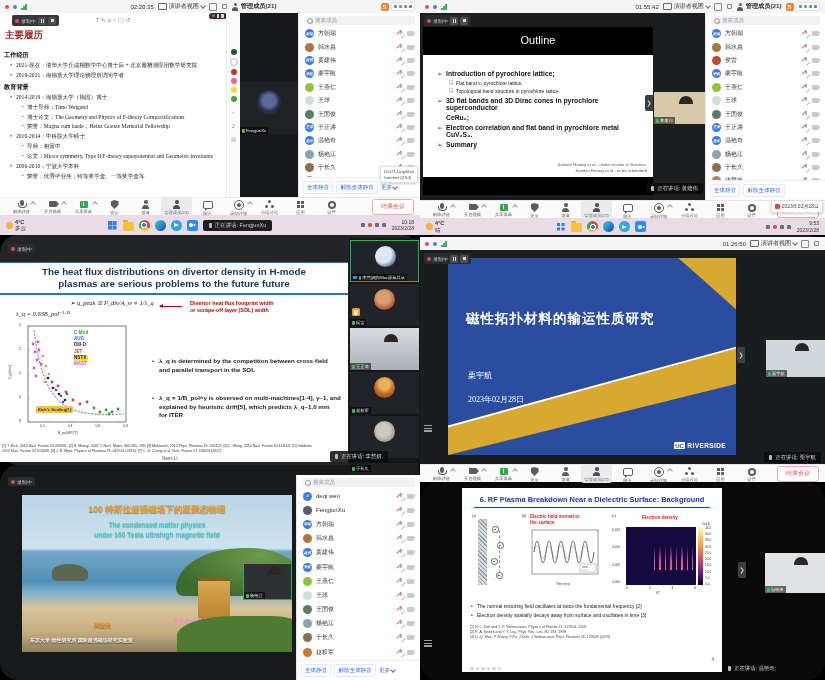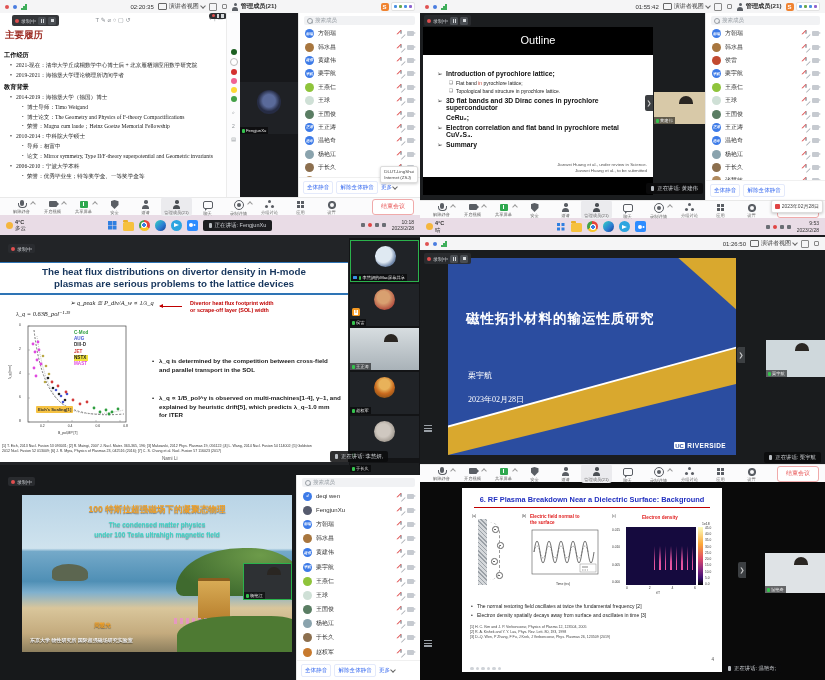--- a/index.html
+++ b/index.html
@@ -1,18 +1,18 @@
 <!DOCTYPE html>
 <html><head>
 <meta charset="utf-8">
 <style>
   html,body{margin:0;padding:0;background:#000;}
   body{width:825px;height:680px;position:relative;font-family:"Liberation Sans","DejaVu Sans",sans-serif;}
   .stage{position:absolute;inset:0;width:825px;height:680px;overflow:hidden;background:#000;}
-  .panel{position:absolute;overflow:visible;}
+  .panel{position:absolute;overflow:visible;border-radius:18px;}
   .a{position:absolute;}
 
   
   .tbar{position:absolute;left:0;right:0;top:0;height:13px;background:#f5f5f6;display:flex;align-items:center;gap:4px;padding:0 5px;box-sizing:border-box;z-index:6;}
   .dot{width:4px;height:4px;border-radius:50%;flex:none;}
   .dot.red{background:#e05252;} .dot.blue{background:#4a7de0;}
   .sigbars{display:flex;align-items:flex-end;gap:.5px;height:6px;}
   .sigbars i{width:1.5px;background:#3fae5a;display:block;}
   .sigbars i:nth-child(1){height:2px}.sigbars i:nth-child(2){height:4px}.sigbars i:nth-child(3){height:6px}
   .timer{font-size:6px;color:#333;}
@@ -837,21 +837,21 @@
 
   <div class="panel" style="left:0;top:235px;width:420px;height:230px;background:#222427;">
     <div class="recbadge" style="left:8px;top:9px;">
       <span class="rdot"></span>
       <span>录制中</span>
     </div>
 
     <div class="mlslide" style="left:0;top:27px;width:348px;height:200px;">
       <div class="mltitle">
         <div>The heat flux distributions on divertor density in H-mode</div>
-        <div>plasmas are serious problems to the lattice devices</div>
+        <div>plasmas are serious problems to the future future</div>
       </div>
       <div class="mlformula a" style="left:70px;top:37px;">➢  q_peak ≅ P_div/A_w ∝ 1/λ_q</div>
       <div class="mlformula a" style="left:16px;top:48px;">λ_q = 0.63B_pol⁻¹·¹⁹</div>
       <div class="mlarrow a" style="left:160px;top:44px;"></div>
       <div class="mlred a" style="left:190px;top:38px;">
         <div>Divertor heat flux footprint width</div>
         <div>or scrape-off layer (SOL) width</div>
       </div>
 
       <div class="mlb a" style="left:152px;top:62px;width:188px;">

